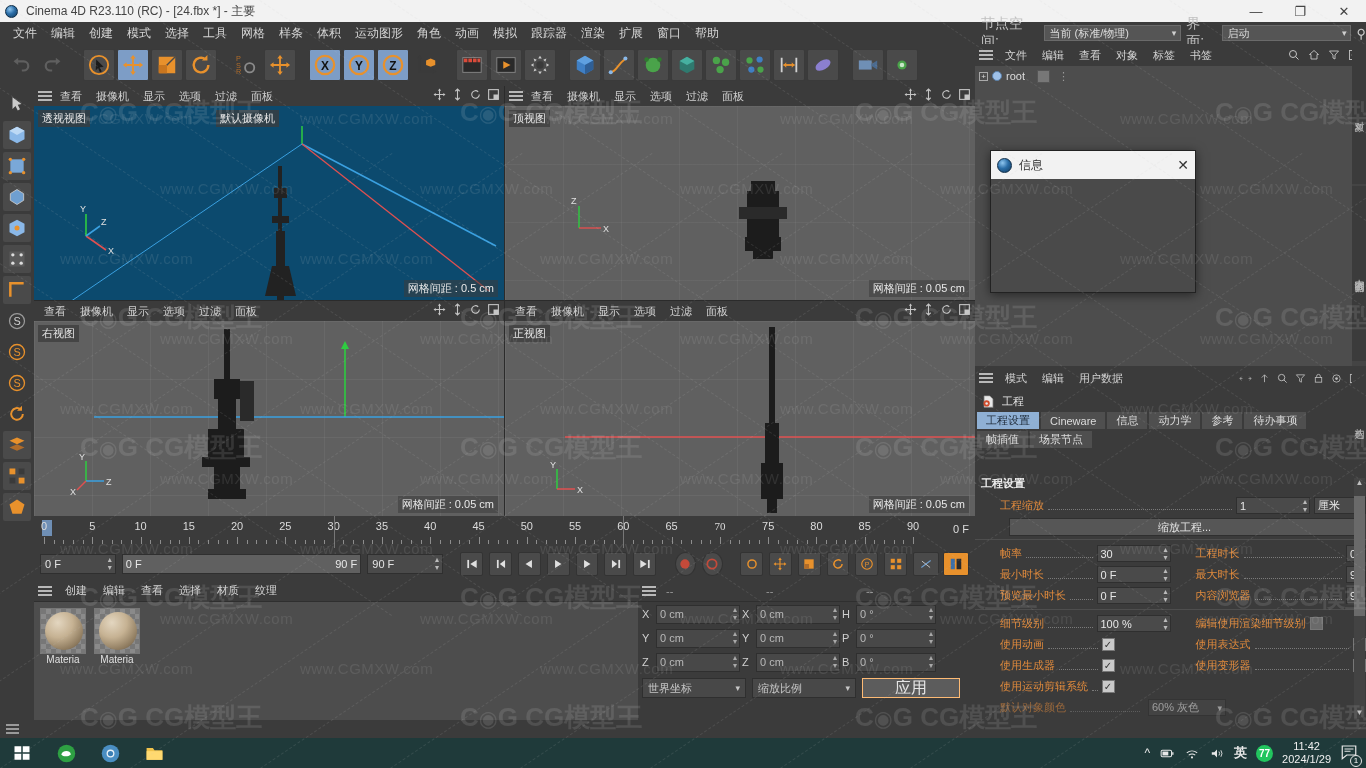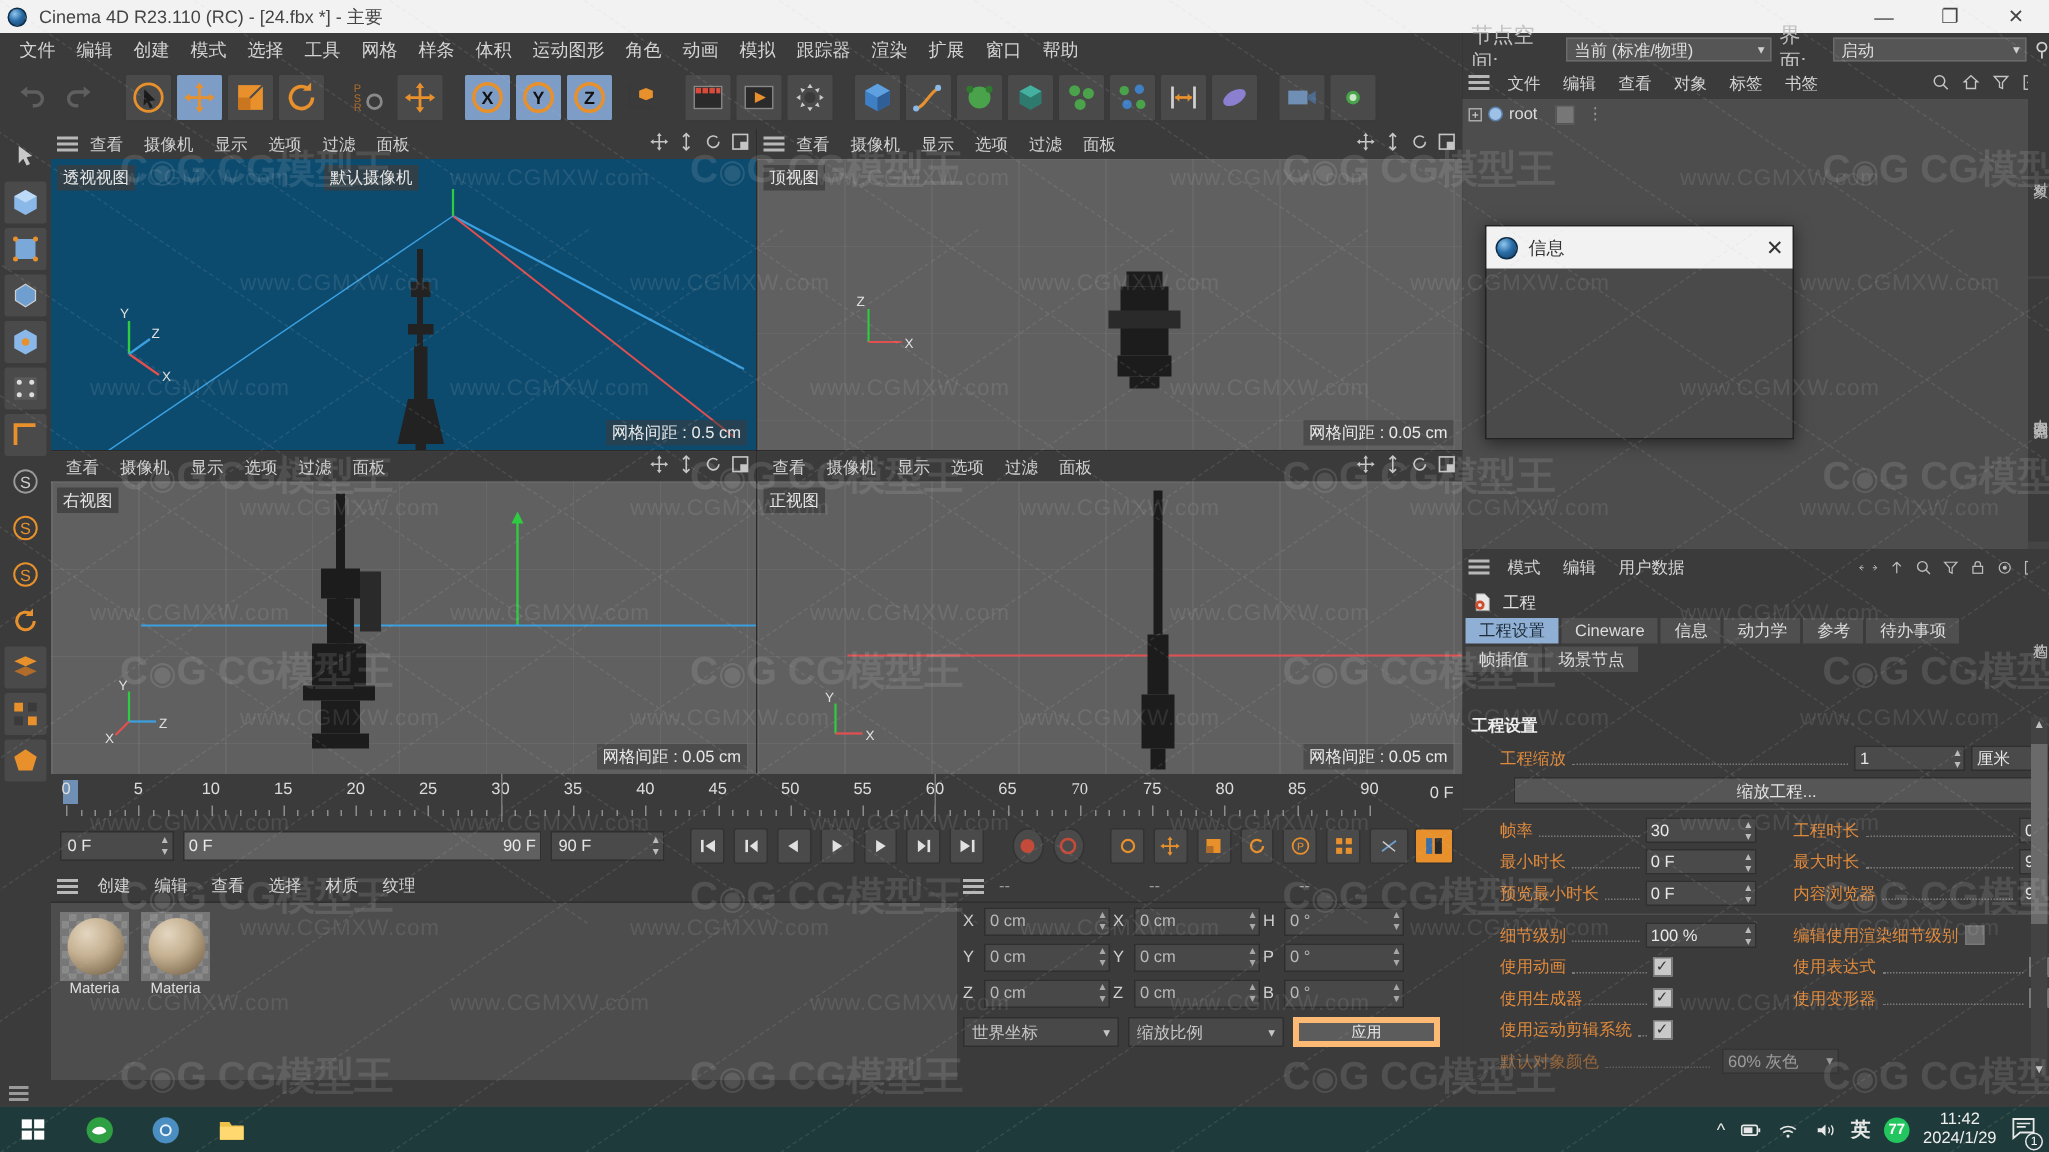--- a/index.html
+++ b/index.html
@@ -165,22 +165,22 @@
   .dash { font-size:11px; color:#9a9a9a; }
   .coordrow { display:flex; align-items:center; height:24px; padding-left:4px; gap:2px;}
   .axlbl { width:12px; font-size:11px; color:#cfcfcf; }
   .cfld { background:#484848; border:1px solid #2f2f2f; height:19px; width:84px;
           display:flex; align-items:center; padding:0 3px; font-size:11px; color:#b9b9b9; position:relative;}
   .cfld .sp { position:absolute; right:2px; font-size:8px; color:#a8a8a8; line-height:8px; text-align:center;}
   #coordfoot { display:flex; align-items:center; gap:6px; padding-left:4px; margin-top:4px;}
   .wcombo { background:#484848; border:1px solid #2f2f2f; height:20px; width:104px;
             display:flex; align-items:center; padding:0 5px; font-size:11px; color:#c6c6c6; }
   .wcombo .ca { margin-left:auto; font-size:9px;}
-  .applybtn { background:#5c5c5c; border:4px solid #fdba74; height:20px; width:98px;
-              display:flex; align-items:center; justify-content:center; font-size:10px; color:#e6e6e6;font-family:Liberation Mono, monospace;}
+  .applybtn { background:#5c5c5c; border:1px solid #fdba74; height:20px; width:98px;
+              display:flex; align-items:center; justify-content:center; font-size:16px; color:#e6e6e6;font-family:Liberation Mono, monospace;}
 
   
   #objmgr { position:absolute; top:44px; left:975px; width:391px; height:322px; background:#3b3b3b;}
   #objmenu { height:22px; display:flex; align-items:center; padding-left:4px; gap:1px; position:relative;}
   #objmenu .om { font-size:11px; color:#d4d4d4; padding:0 7px;}
   #objmenu .oicons { position:absolute; right:6px; display:flex; gap:8px; align-items:center;}
   #objtree { position:absolute; top:22px; left:0; right:14px; bottom:0; background:#4d4d4d; }
   .objrow { height:20px; display:flex; align-items:center; gap:4px; padding-left:4px; font-size:11px; color:#ddd;}
   .objrow .exp { width:9px; height:9px; border:1px solid #aaa; font-size:8px; line-height:7px;
                  text-align:center; color:#ddd;}

